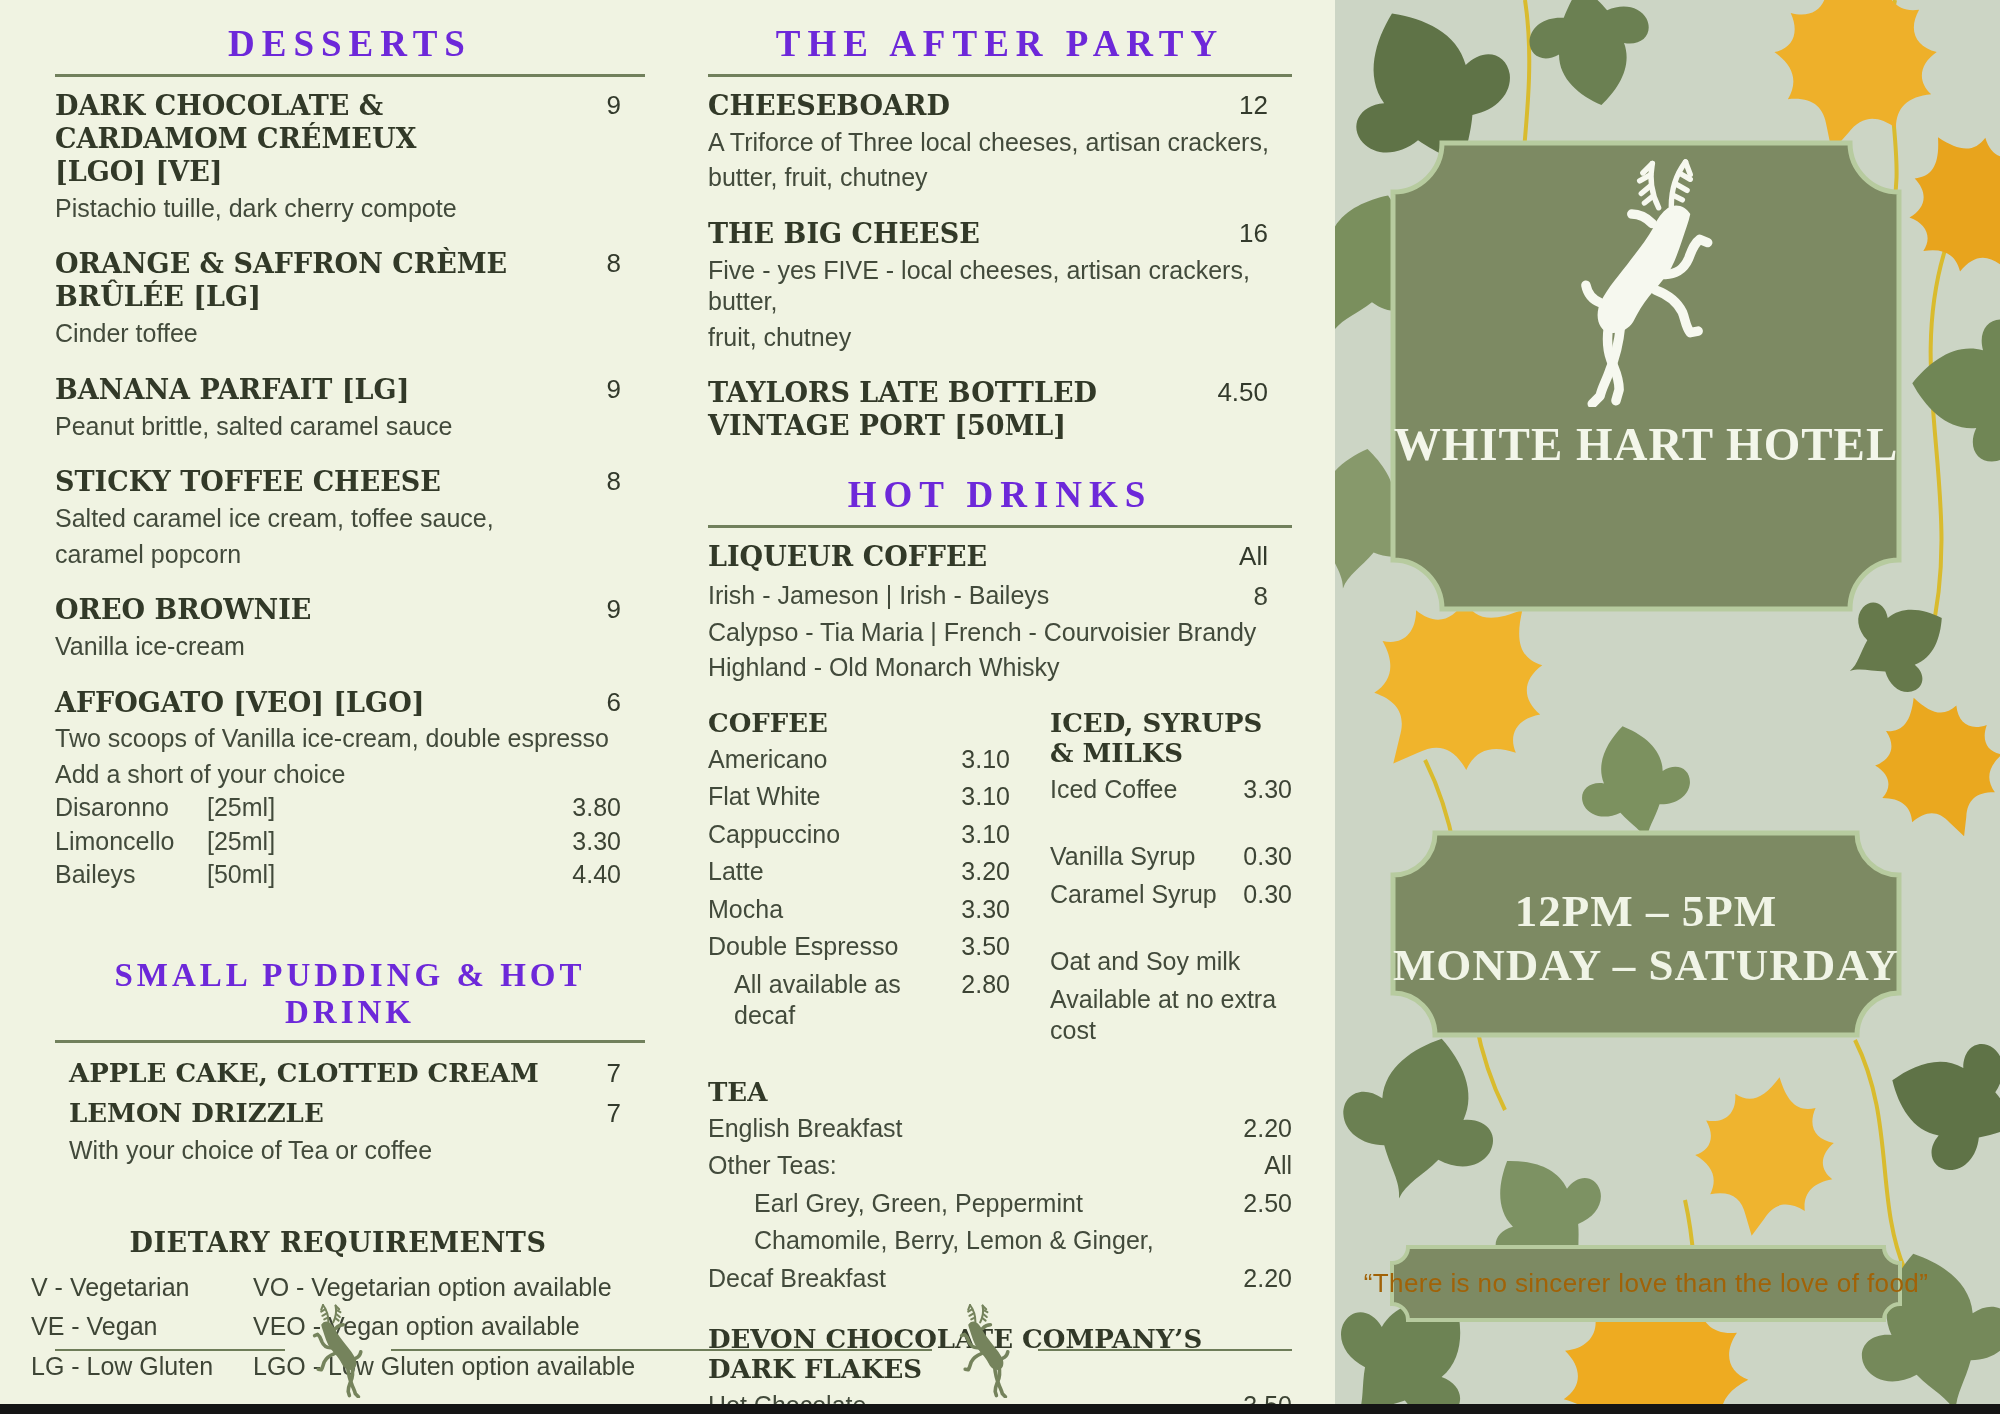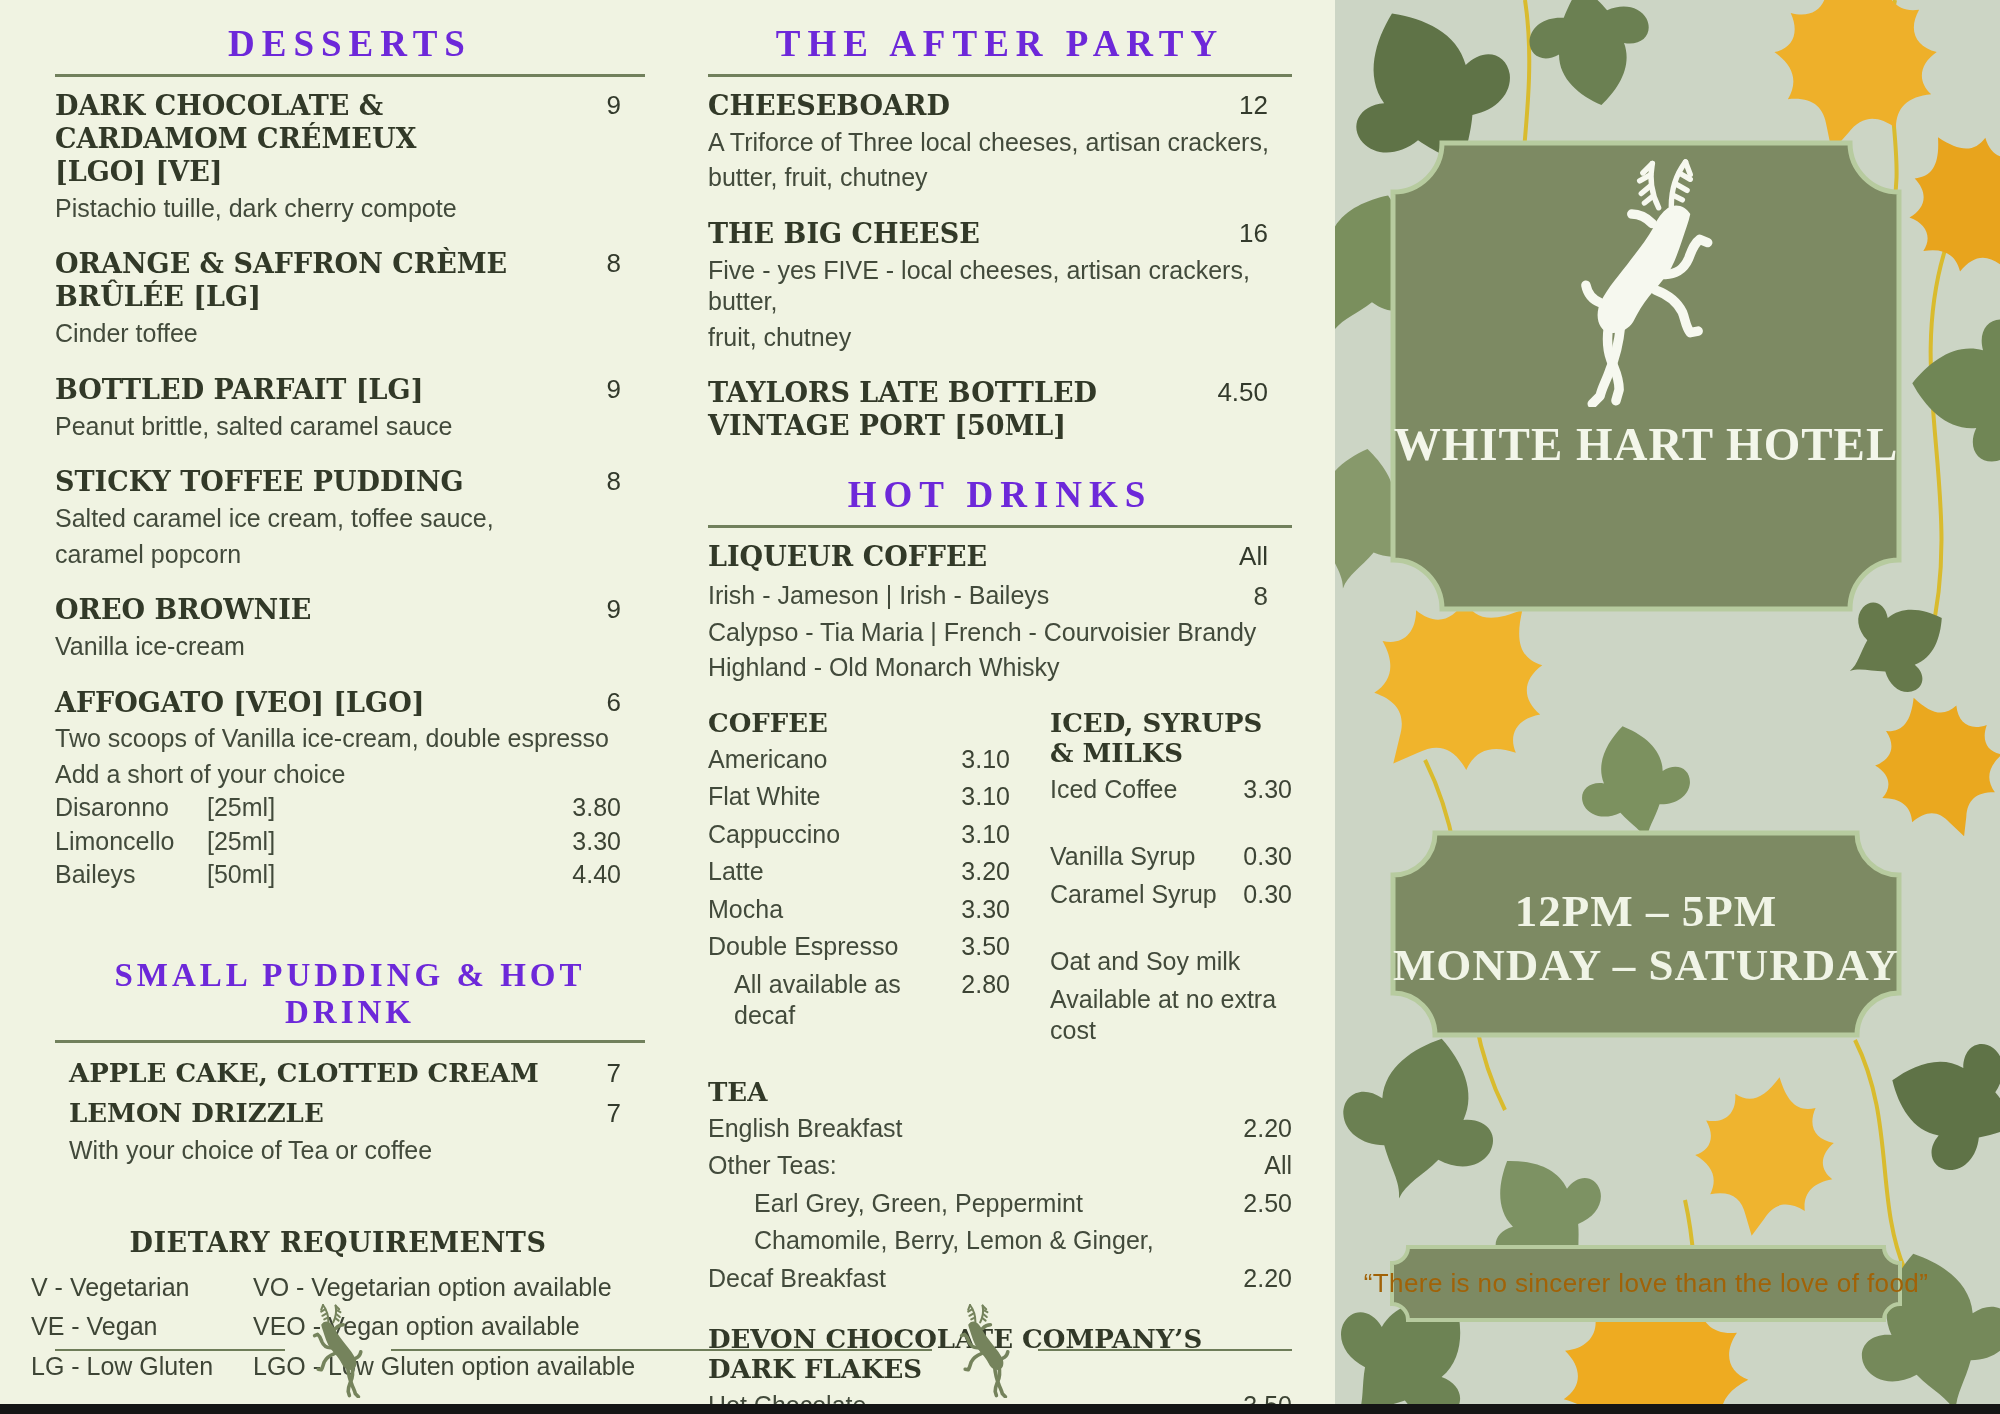--- a/index.html
+++ b/index.html
@@ -165,29 +165,29 @@
     <div class="item">
       <div class="ihead">
         <div class="iname">ORANGE &amp; SAFFRON CRÈME BRÛLÉE  [LG]</div>
         <div class="iprice">8</div>
       </div>
       <div class="idesc">Cinder toffee</div>
     </div>
 
     <div class="item">
       <div class="ihead">
-        <div class="iname">BOTTLED PARFAIT  [LG]</div>
+        <div class="iname">BANANA PARFAIT  [LG]</div>
         <div class="iprice">9</div>
       </div>
       <div class="idesc">Peanut brittle, salted caramel sauce</div>
     </div>
 
     <div class="item">
       <div class="ihead">
-        <div class="iname">STICKY TOFFEE PUDDING</div>
+        <div class="iname">STICKY TOFFEE CHEESE</div>
         <div class="iprice">8</div>
       </div>
       <div class="idesc">Salted caramel ice cream, toffee sauce,</div>
       <div class="idesc">caramel popcorn</div>
     </div>
 
     <div class="item">
       <div class="ihead">
         <div class="iname">OREO BROWNIE</div>
         <div class="iprice">9</div>

